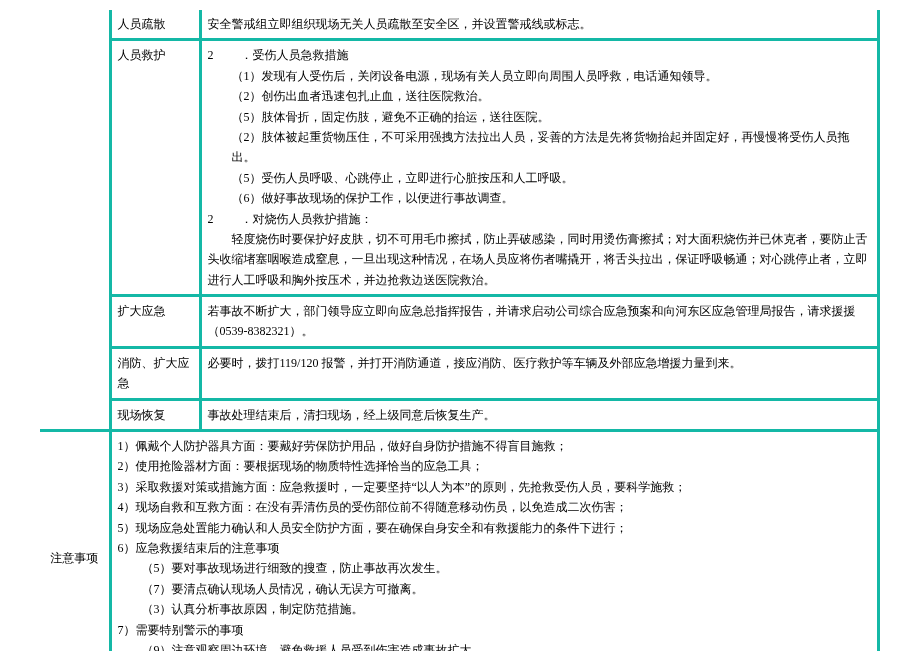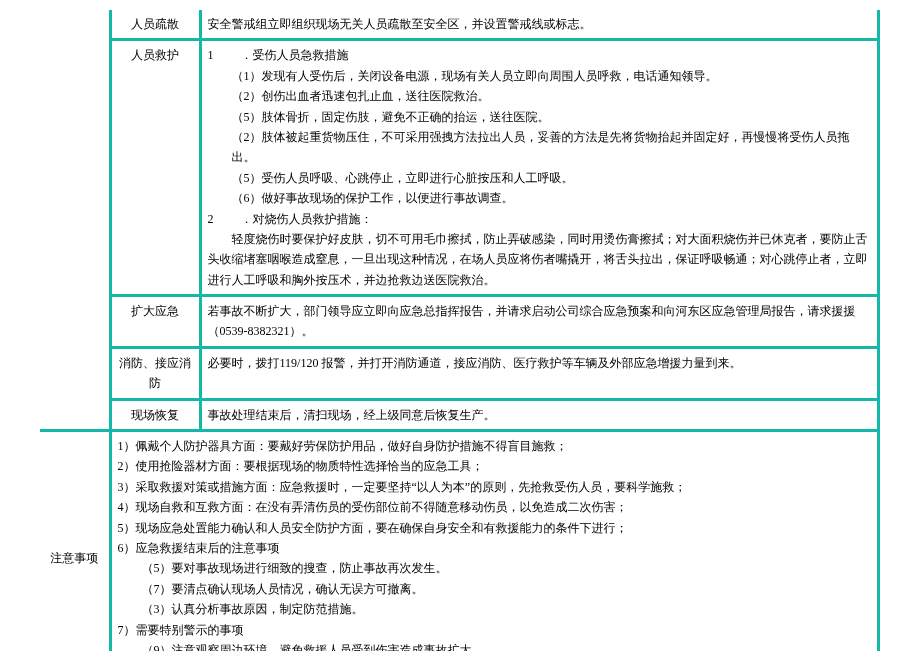--- a/index.html
+++ b/index.html
@@ -25,21 +25,20 @@
       line-height: 1.7;
     }
     .col-a {
       width: 70px;
       text-align: center;
       vertical-align: middle;
     }
     .col-b {
       width: 90px;
       vertical-align: top;
-      text-align: center;
     }
     .no-left {
       border-left: none;
     }
     .no-top {
       border-top: none;
     }
     .no-bottom {
       border-bottom: none;
     }
@@ -53,37 +52,37 @@
 <table>
   <tbody>
       <tr>
     <td class="col-a no-left no-top no-bottom" rowspan="5"></td>
     <td class="col-b no-top">人员疏散</td>
     <td class="no-top">安全警戒组立即组织现场无关人员疏散至安全区，并设置警戒线或标志。</td>
   </tr>
   <tr>
     <td class="col-b">人员救护</td>
     <td>
-      <div>1　　 ．受伤人员急救措施</div>
+      <div>2　　 ．受伤人员急救措施</div>
       <div class="subitem">（1）发现有人受伤后，关闭设备电源，现场有关人员立即向周围人员呼救，电话通知领导。</div>
       <div class="subitem">（2）创伤出血者迅速包扎止血，送往医院救治。</div>
       <div class="subitem">（5）肢体骨折，固定伤肢，避免不正确的抬运，送往医院。</div>
       <div class="subitem">（2）肢体被起重货物压住，不可采用强拽方法拉出人员，妥善的方法是先将货物抬起并固定好，再慢慢将受伤人员拖出。</div>
       <div class="subitem">（5）受伤人员呼吸、心跳停止，立即进行心脏按压和人工呼吸。</div>
       <div class="subitem">（6）做好事故现场的保护工作，以便进行事故调查。</div>
       <div>2　　 ．对烧伤人员救护措施：</div>
       <div>　　轻度烧伤时要保护好皮肤，切不可用毛巾擦拭，防止弄破感染，同时用烫伤膏擦拭；对大面积烧伤并已休克者，要防止舌头收缩堵塞咽喉造成窒息，一旦出现这种情况，在场人员应将伤者嘴撬开，将舌头拉出，保证呼吸畅通；对心跳停止者，立即进行人工呼吸和胸外按压术，并边抢救边送医院救治。</div>
     </td>
   </tr>
   <tr>
     <td class="col-b">扩大应急</td>
     <td>若事故不断扩大，部门领导应立即向应急总指挥报告，并请求启动公司综合应急预案和向河东区应急管理局报告，请求援援（0539-8382321）。</td>
   </tr>
   <tr>
-    <td class="col-b">消防、接应消防</td>
+    <td class="col-b">消防、扩大应急</td>
     <td>必要时，拨打119/120 报警，并打开消防通道，接应消防、医疗救护等车辆及外部应急增援力量到来。</td>
   </tr>
   <tr>
     <td class="col-b">现场恢复</td>
     <td>事故处理结束后，清扫现场，经上级同意后恢复生产。</td>
   </tr>
   <tr>
     <td class="col-a no-left no-bottom">注意事项</td>
     <td colspan="2" class="no-bottom">
       <div>1）佩戴个人防护器具方面：要戴好劳保防护用品，做好自身防护措施不得盲目施救；</div>

